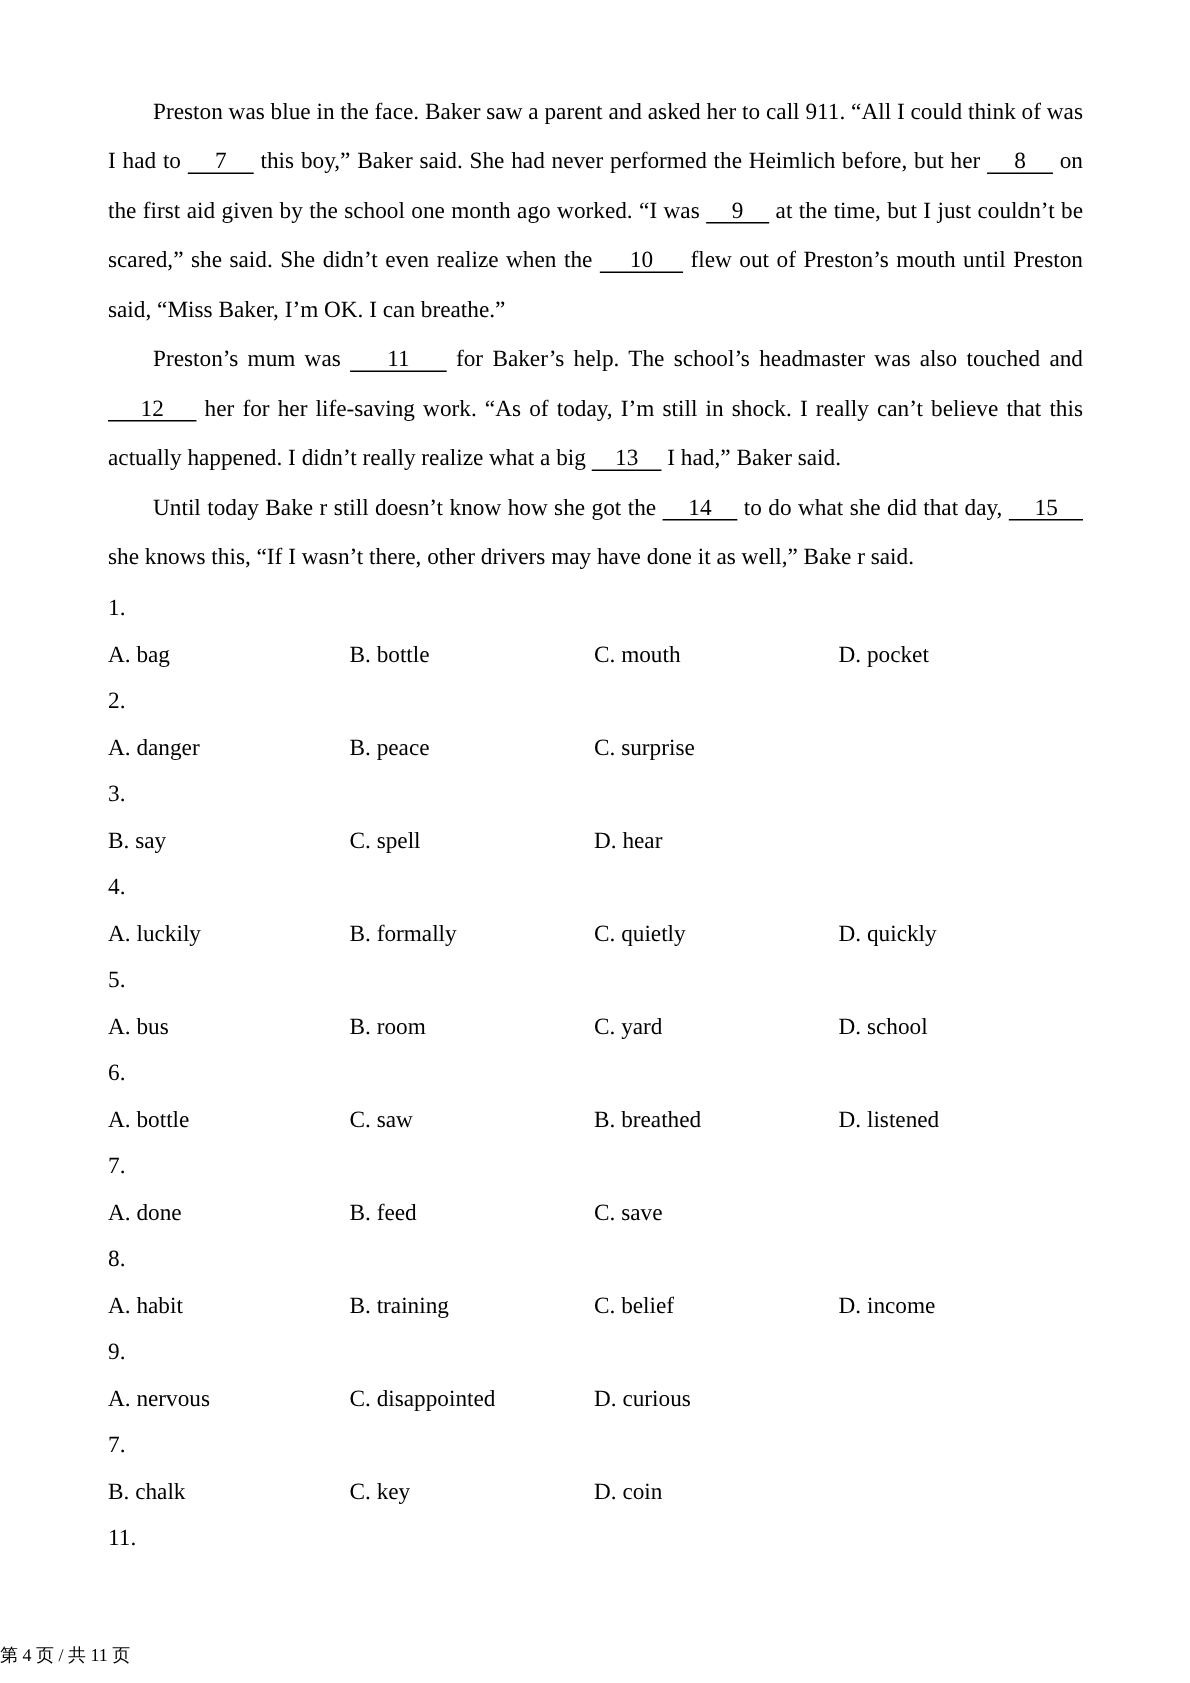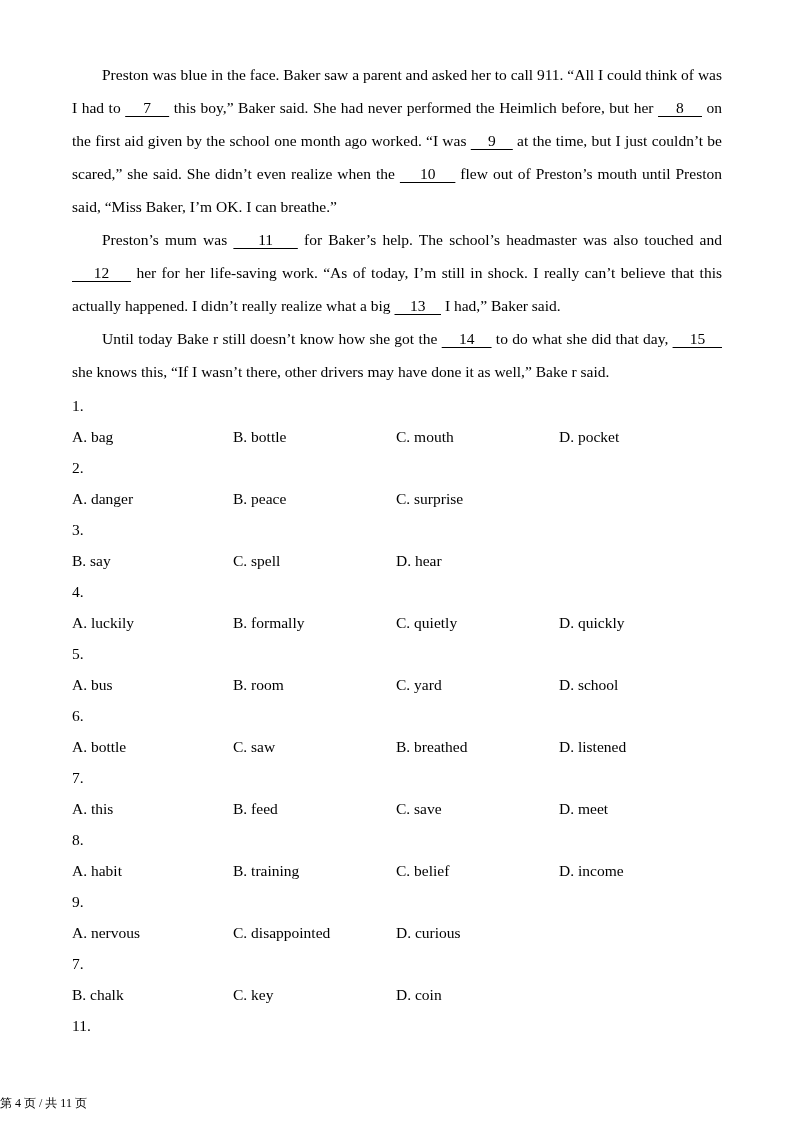--- a/index.html
+++ b/index.html
@@ -110,24 +110,23 @@
         </div>
         <div class="q-number">6.</div>
         <div class="opt-row">
           <span class="opt">A. bottle</span>
           <span class="opt">C. saw</span>
           <span class="opt">B. breathed</span>
           <span class="opt">D. listened</span>
         </div>
         <div class="q-number">7.</div>
         <div class="opt-row">
-          <span class="opt">A. this</span>
+          <span class="opt">A. done</span>
           <span class="opt">B. feed</span>
           <span class="opt">C. save</span>
-          <span class="opt">D. meet</span>
         </div>
         <div class="q-number">8.</div>
         <div class="opt-row">
           <span class="opt">A. habit</span>
           <span class="opt">B. training</span>
           <span class="opt">C. belief</span>
           <span class="opt">D. income</span>
         </div>
         <div class="q-number">9.</div>
         <div class="opt-row">

